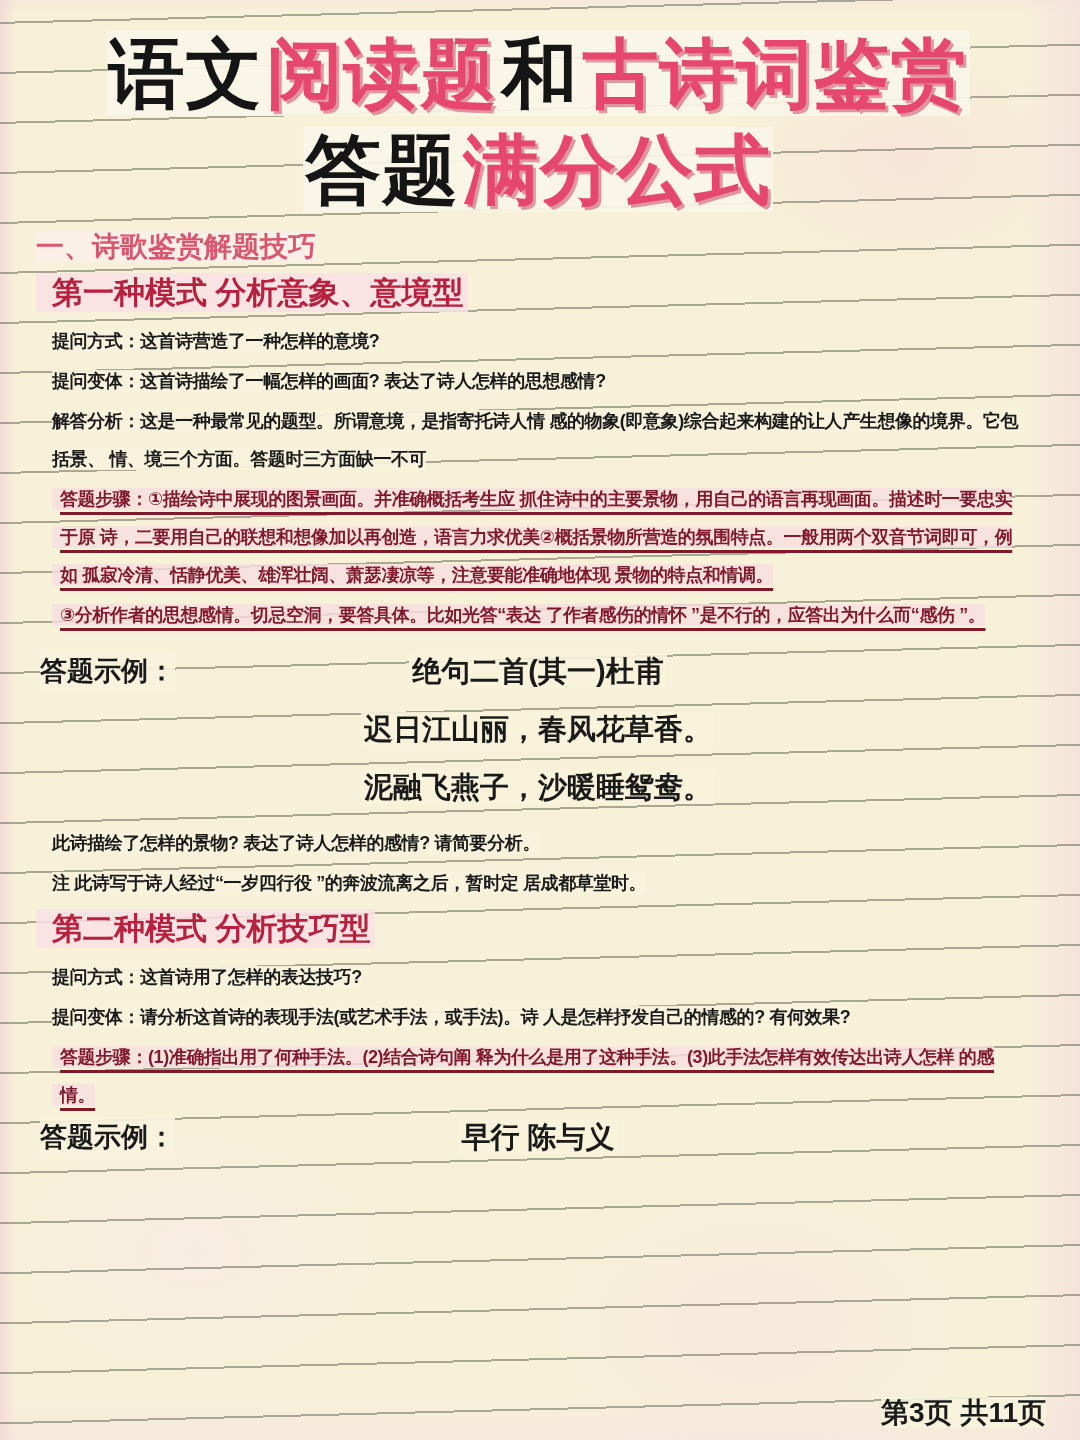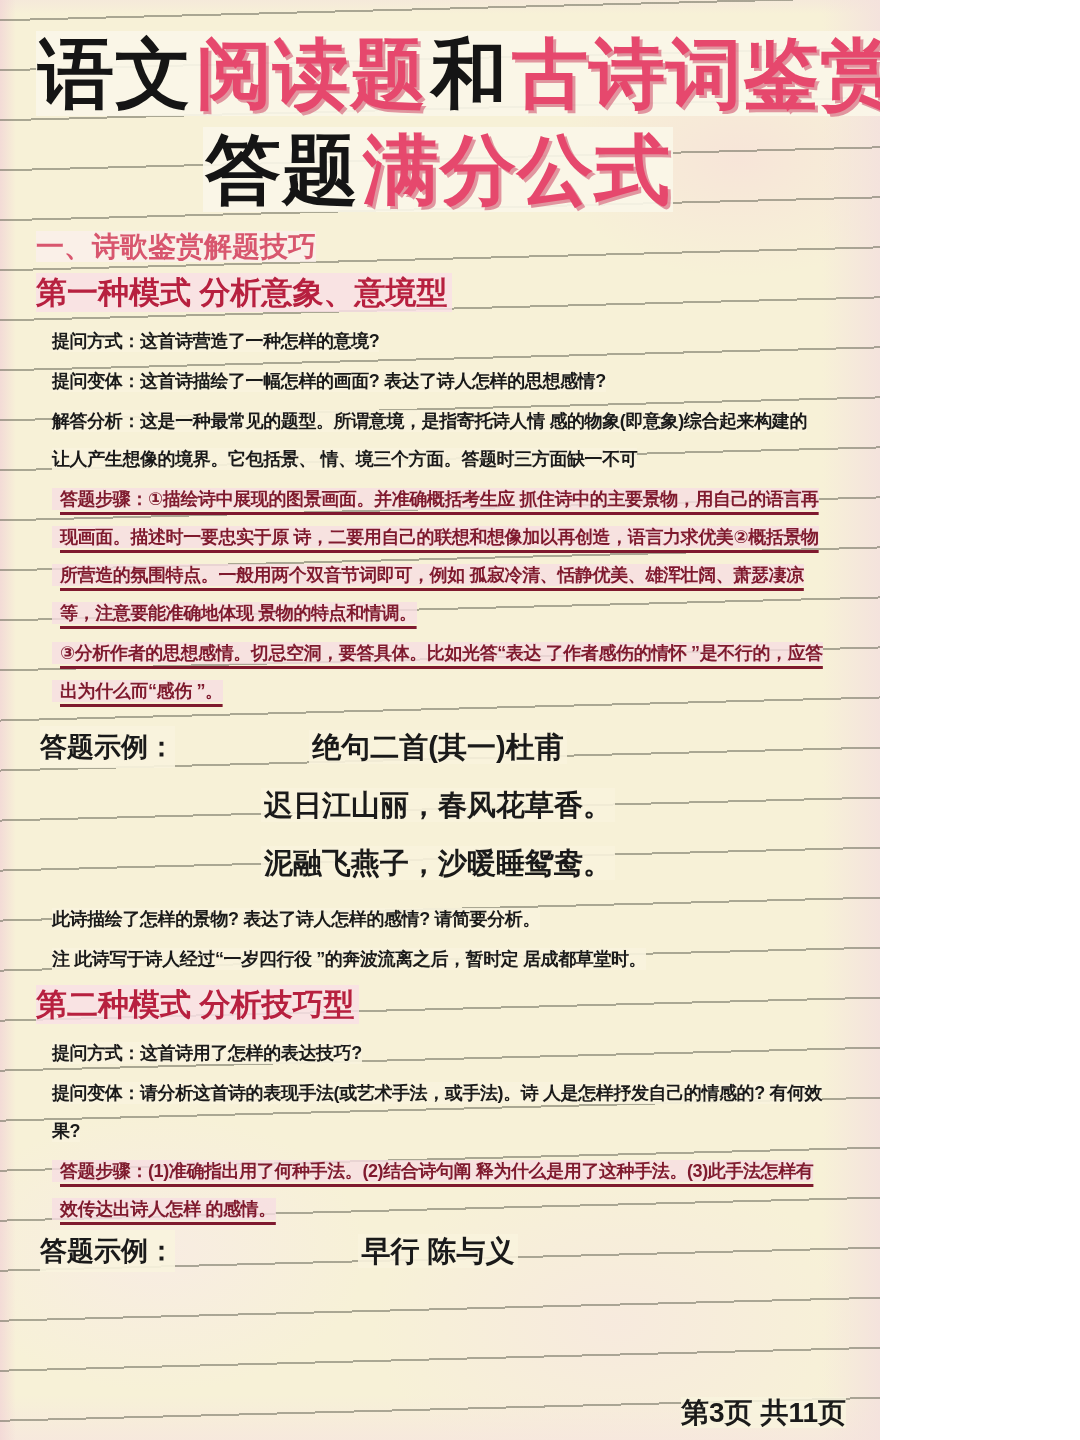--- a/index.html
+++ b/index.html
@@ -1,18 +1,18 @@
 <!DOCTYPE html>
 <html><head>
 <meta charset="utf-8">
 <style>
   html,body { margin:0; padding:0; }
   .sheet {
     position:relative;
-    width:880px; height:1440px;
+    width:1080px; height:1440px;
     overflow:hidden;
     font-family:"Liberation Sans","DejaVu Sans",sans-serif;
     font-weight:700;
     color:#1a1a1a;
     background:
       linear-gradient(90deg, rgba(242,215,214,0.85) 0px, rgba(242,215,214,0) 16px),
       linear-gradient(270deg, rgba(244,226,221,0.95) 0px, rgba(244,226,221,0) 58px),
       linear-gradient(0deg, rgba(246,228,224,0.65) 0px, rgba(246,228,224,0) 45px),
       linear-gradient(180deg, rgba(243,225,221,0.5) 0px, rgba(243,225,221,0) 14px),
       radial-gradient(260px 170px at 84% 11%, rgba(247,214,218,0.45), rgba(247,214,218,0) 70%),
@@ -33,21 +33,21 @@
   .title { text-align:center; font-size:76px; font-weight:900; line-height:1.26; margin:8px 0 10px; letter-spacing:1px; }
   .title .row { white-space:nowrap; }
   .title span { background:rgba(250,246,232,0.92); padding:0 2px; }
   .t-black { color:#151515; }
   .t-pink { color:#e6486d; text-shadow:3px 3px 0 rgba(196,30,70,0.45); }
 
   .sec-head { font-size:28px; color:#d8566e; margin:2px 0 6px; }
   .sec-head span { background:rgba(250,240,236,0.8); }
 
   .mode-head { font-size:31px; color:#b7203f; margin:6px 0 8px; }
-  .mode-head span { background:rgba(249,224,229,0.85); padding:2px 4px 2px 0;text-align:center; }
+  .mode-head span { background:rgba(249,224,229,0.85); padding:2px 4px 2px 16px;text-align:center; }
 
   p.body { font-size:18px; line-height:38px; margin:2px 16px; letter-spacing:-0.4px; }
   p.body > span { background:rgba(248,243,221,0.92); -webkit-box-decoration-break:clone; box-decoration-break:clone; padding:1px 0; }
   p.maroon > span {
     color:#7f1a2e;
     background:rgba(246,222,226,0.82);
     text-decoration:underline;
     text-decoration-thickness:2.5px;
     text-underline-offset:7px;
     text-decoration-color:#7f1a2e;

